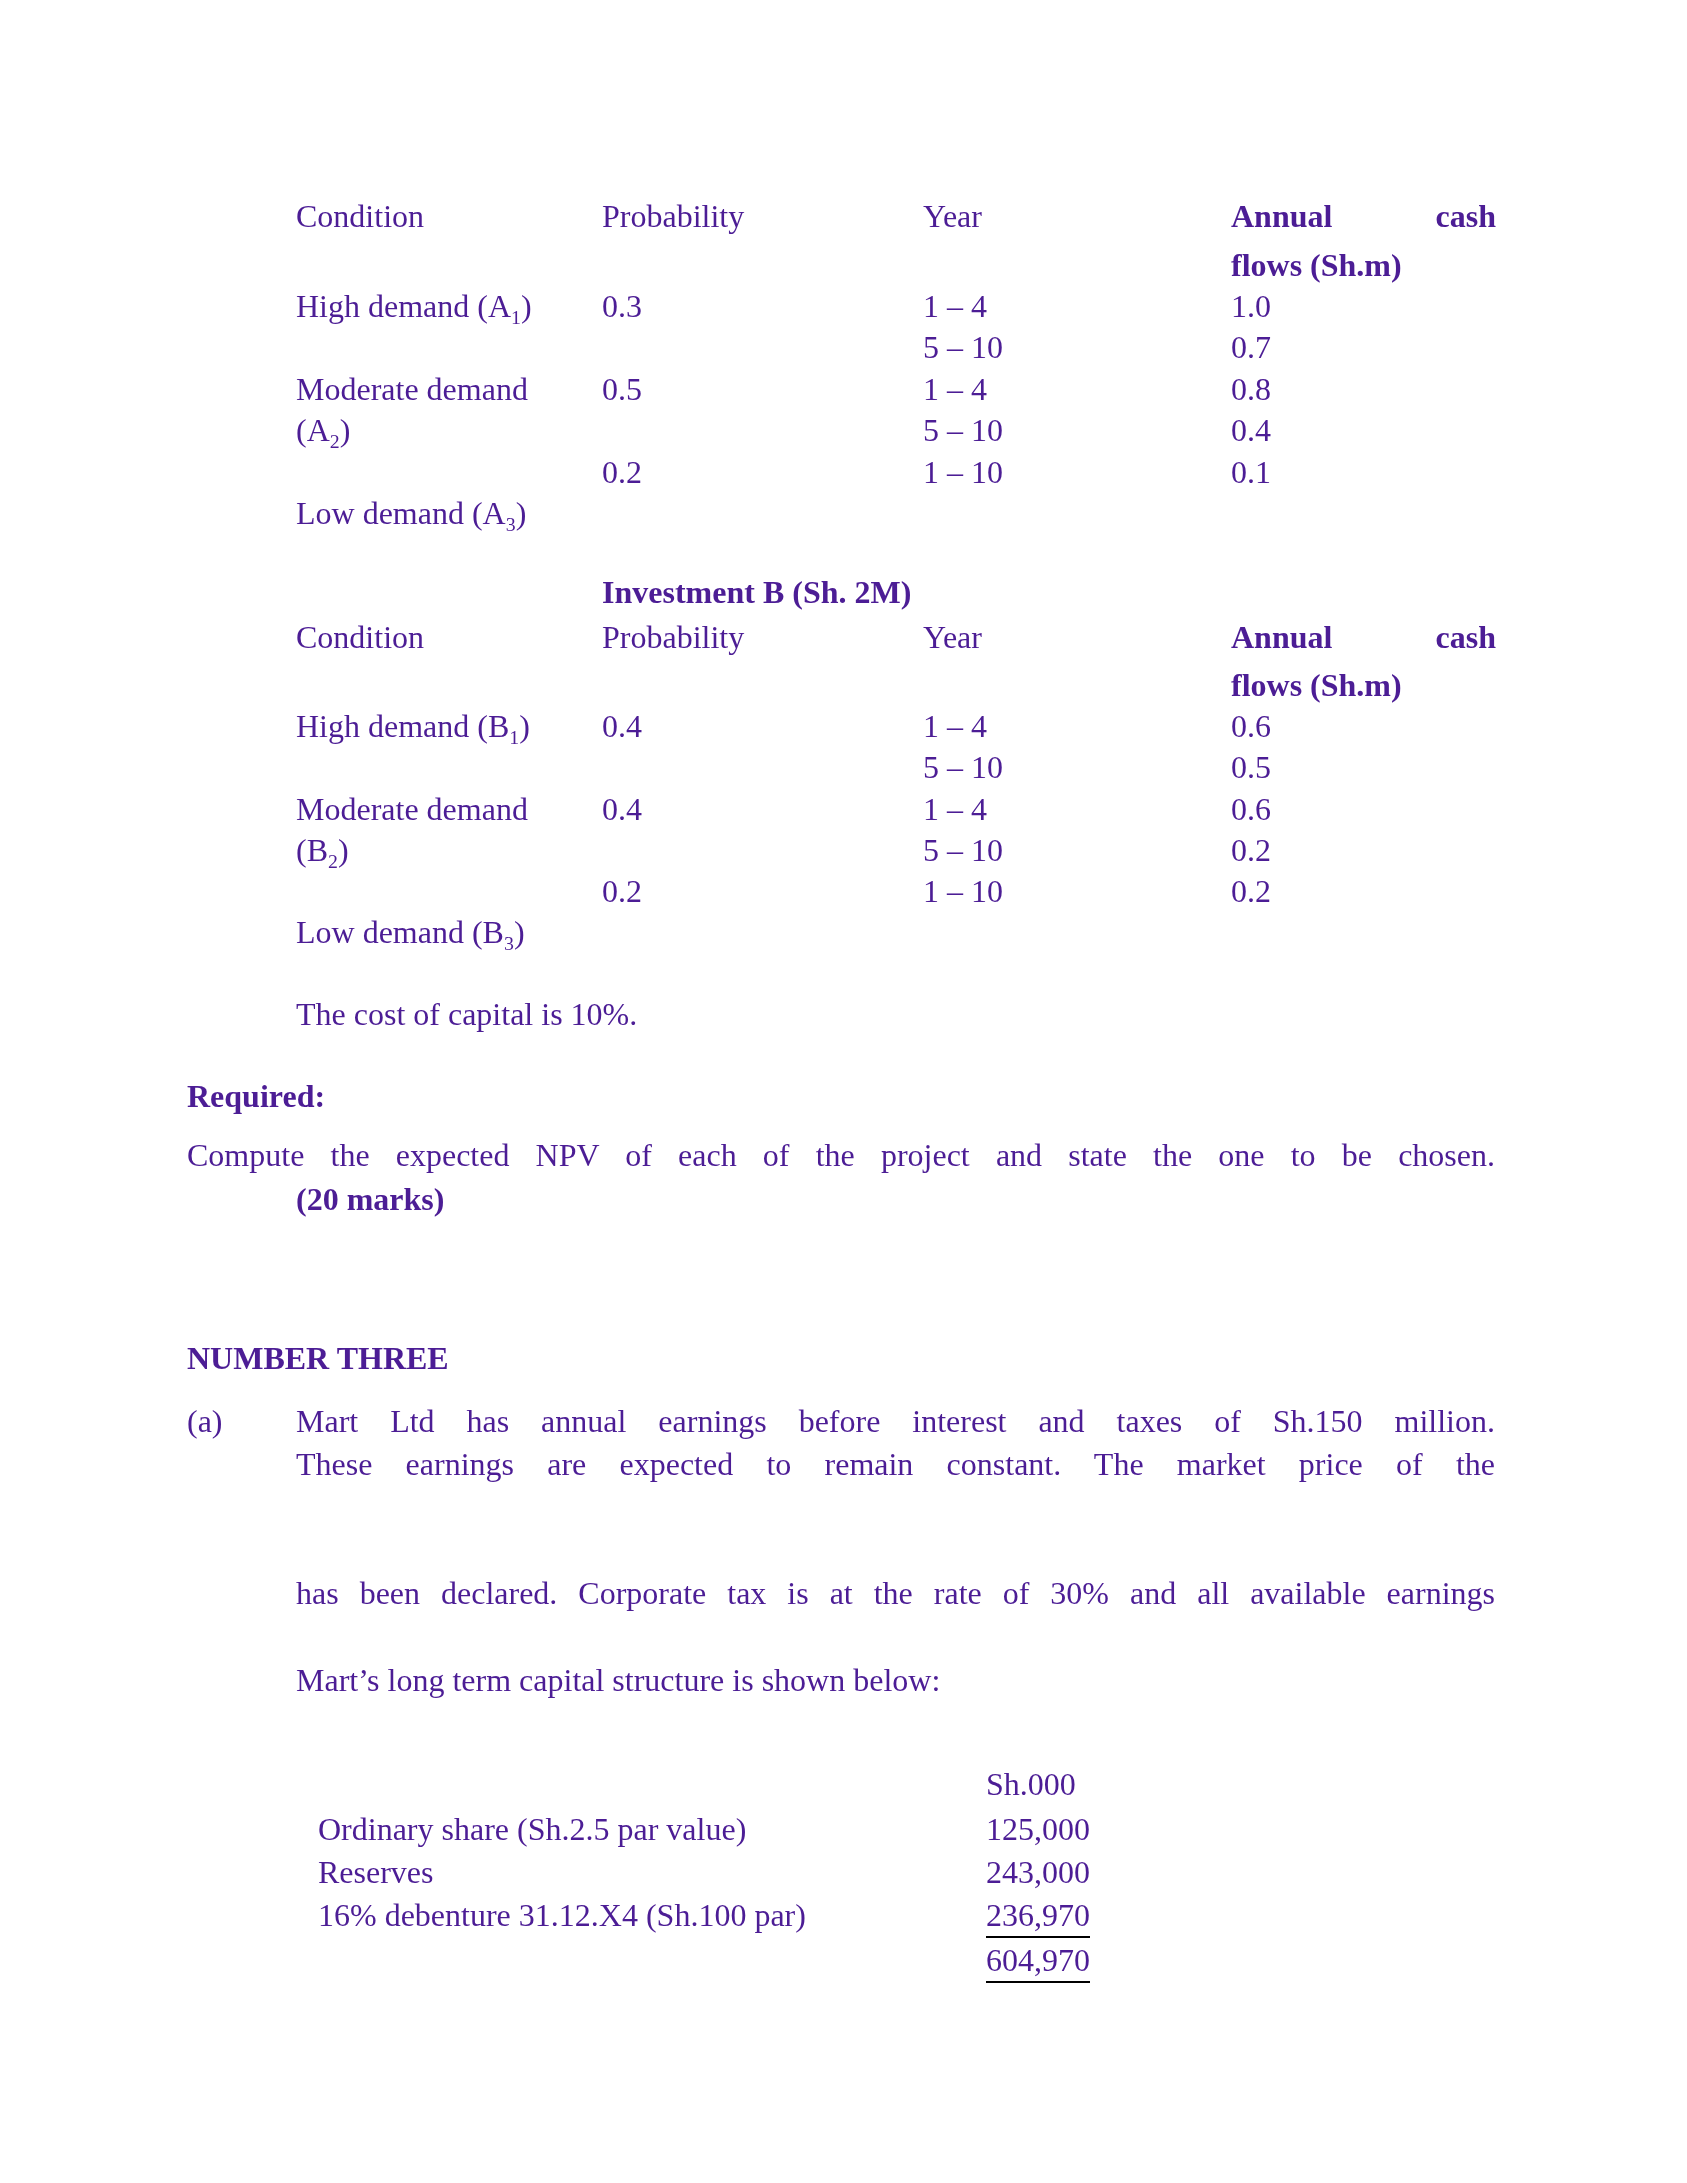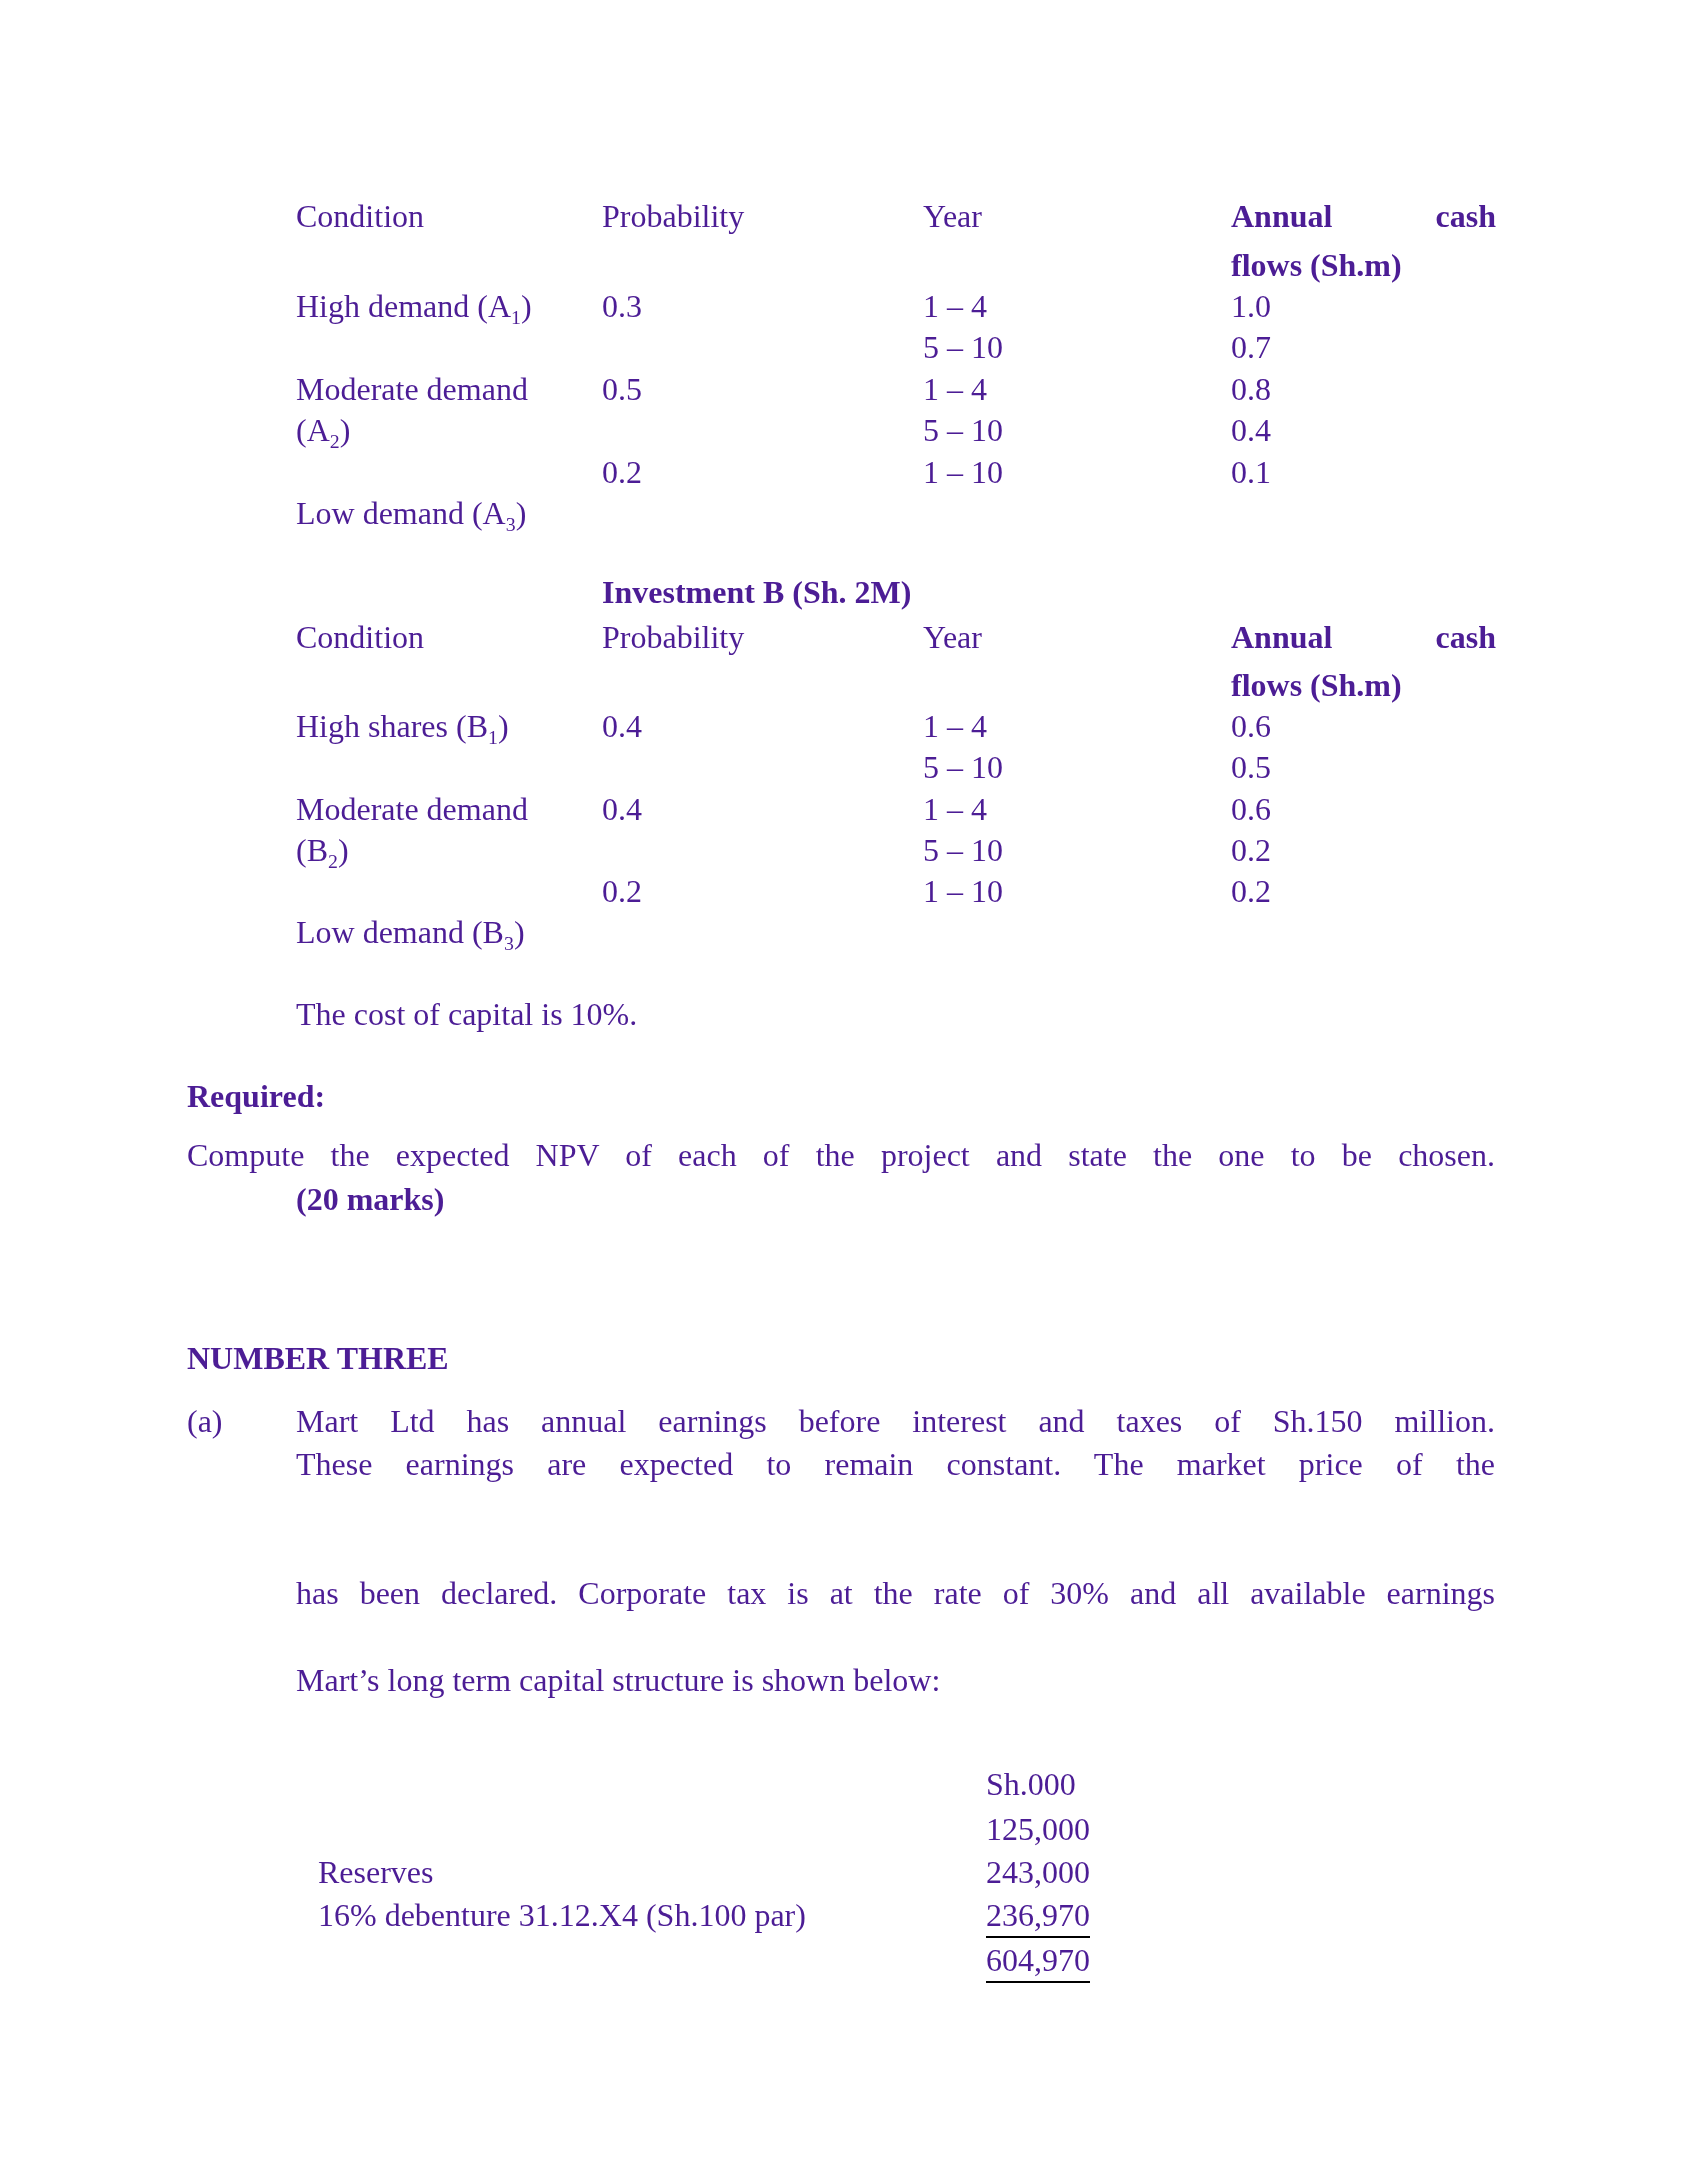--- a/index.html
+++ b/index.html
@@ -73,21 +73,21 @@
 
   <span class="abs c1" style="top:619px">Condition</span>
   <span class="abs c2" style="top:619px">Probability</span>
   <span class="abs c3" style="top:619px">Year</span>
   <div class="abs b annual" style="top:619px">
     <span>Annual</span>
     <span>cash</span>
   </div>
   <span class="abs c4 b" style="top:667px">flows (Sh.m)</span>
 
-  <span class="abs c1" style="top:708px"><span>High shares (B</span><sub>1</sub><span>)</span></span>
+  <span class="abs c1" style="top:708px"><span>High demand (B</span><sub>1</sub><span>)</span></span>
   <span class="abs c2" style="top:708px">0.4</span>
   <span class="abs c3" style="top:708px">1 – 4</span>
   <span class="abs c4" style="top:708px">0.6</span>
 
   <span class="abs c3" style="top:749px">5 – 10</span>
   <span class="abs c4" style="top:749px">0.5</span>
 
   <span class="abs c1" style="top:791px"><span>Moderate demand</span><sub></sub><span></span></span>
   <span class="abs c2" style="top:791px">0.4</span>
   <span class="abs c3" style="top:791px">1 – 4</span>
@@ -116,20 +116,21 @@
   <span class="abs" style="left:187px;top:1403px">(a)</span>
 
   <div class="pj" style="top:1403px">Mart Ltd has annual earnings before interest and taxes of Sh.150 million.</div>
   <div class="pj" style="top:1446px">These earnings are expected to remain constant.  The market price of the</div>
   <div class="pj" style="top:1575px">has been declared.  Corporate tax is at the rate of 30% and all available earnings</div>
 
   <span class="abs" style="left:296px;top:1662px">Mart’s long term capital structure is shown below:</span>
 
   <span class="abs capval" style="top:1766px">Sh.000</span>
 
+  <span class="abs caplab" style="top:1811px">Ordinary share (Sh.2.5 par value)</span>
   <span class="abs capval" style="top:1811px">125,000</span>
 
   <span class="abs caplab" style="top:1854px">Reserves</span>
   <span class="abs capval" style="top:1854px">243,000</span>
 
   <span class="abs caplab" style="top:1897px">16% debenture 31.12.X4 (Sh.100 par)</span>
   <span class="abs capval u" style="top:1897px">236,970</span>
 
   <span class="abs capval u" style="top:1942px">604,970</span>
 

